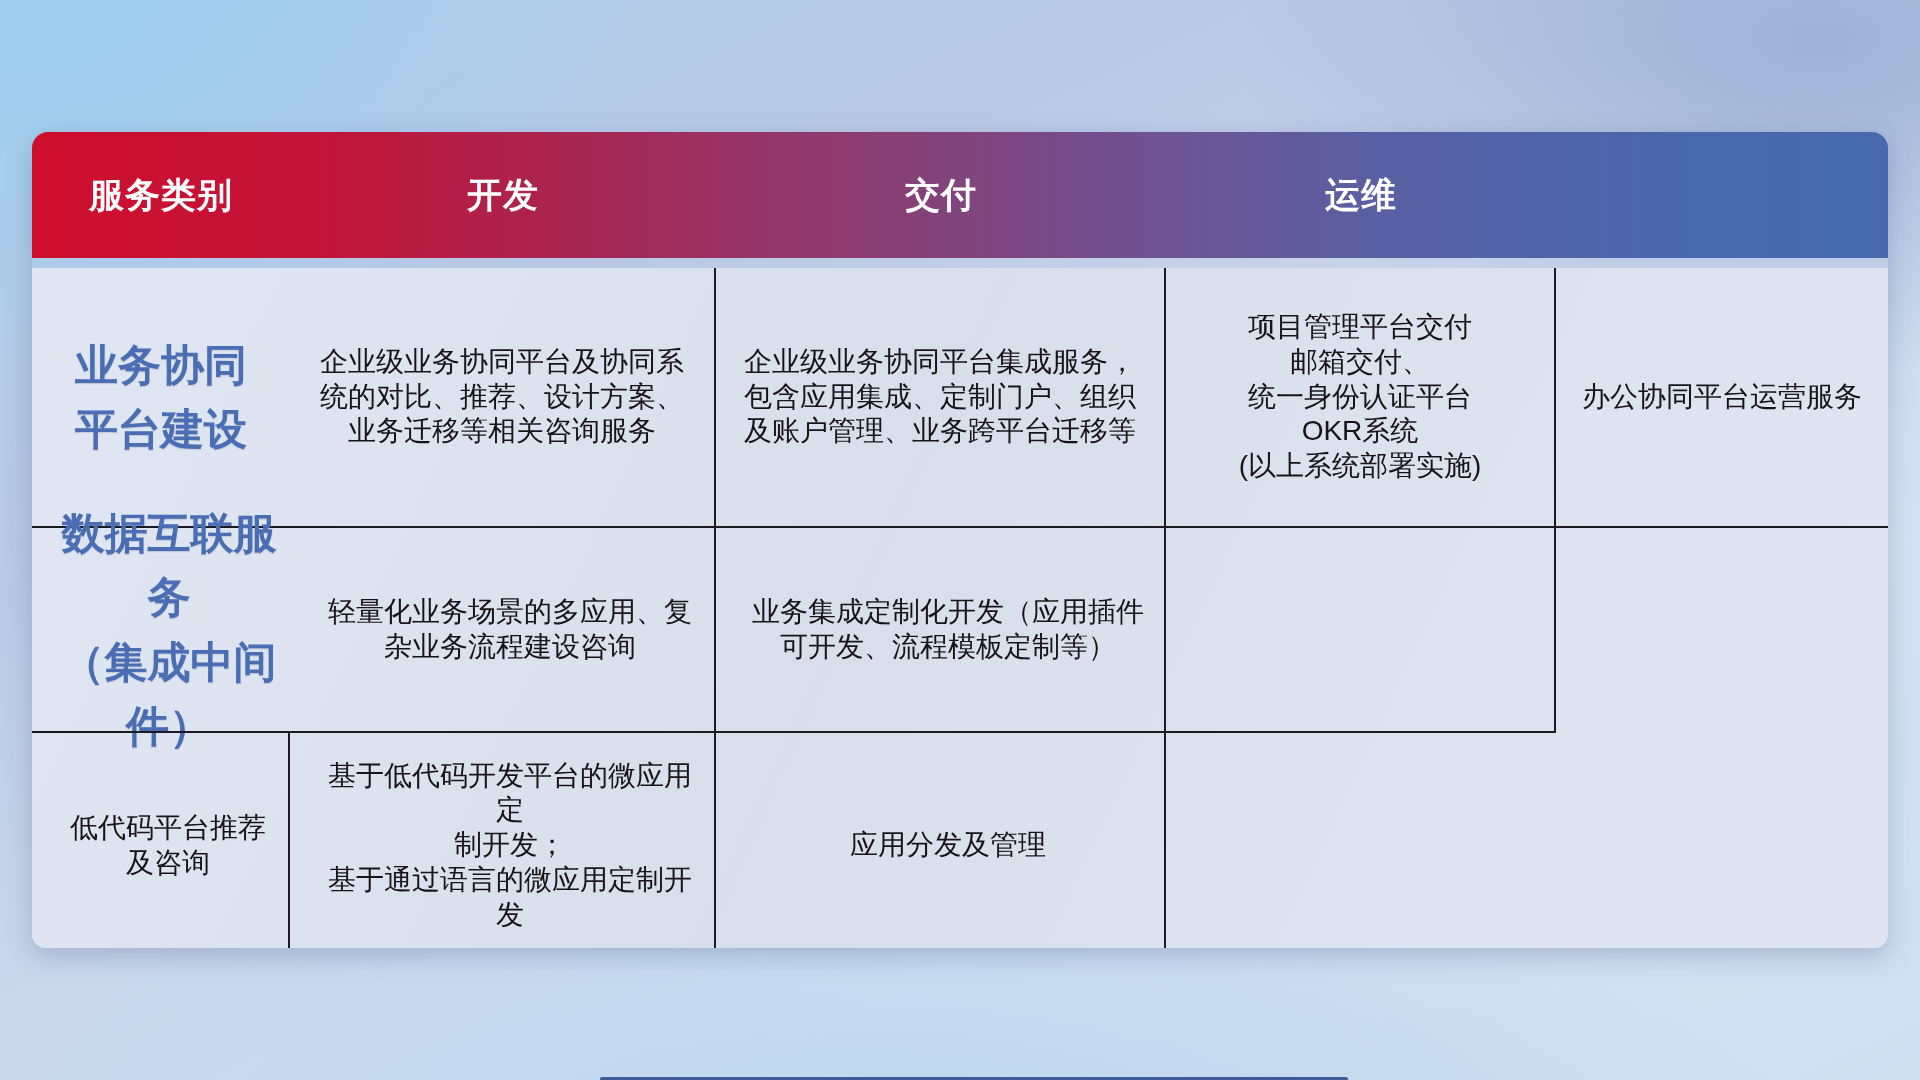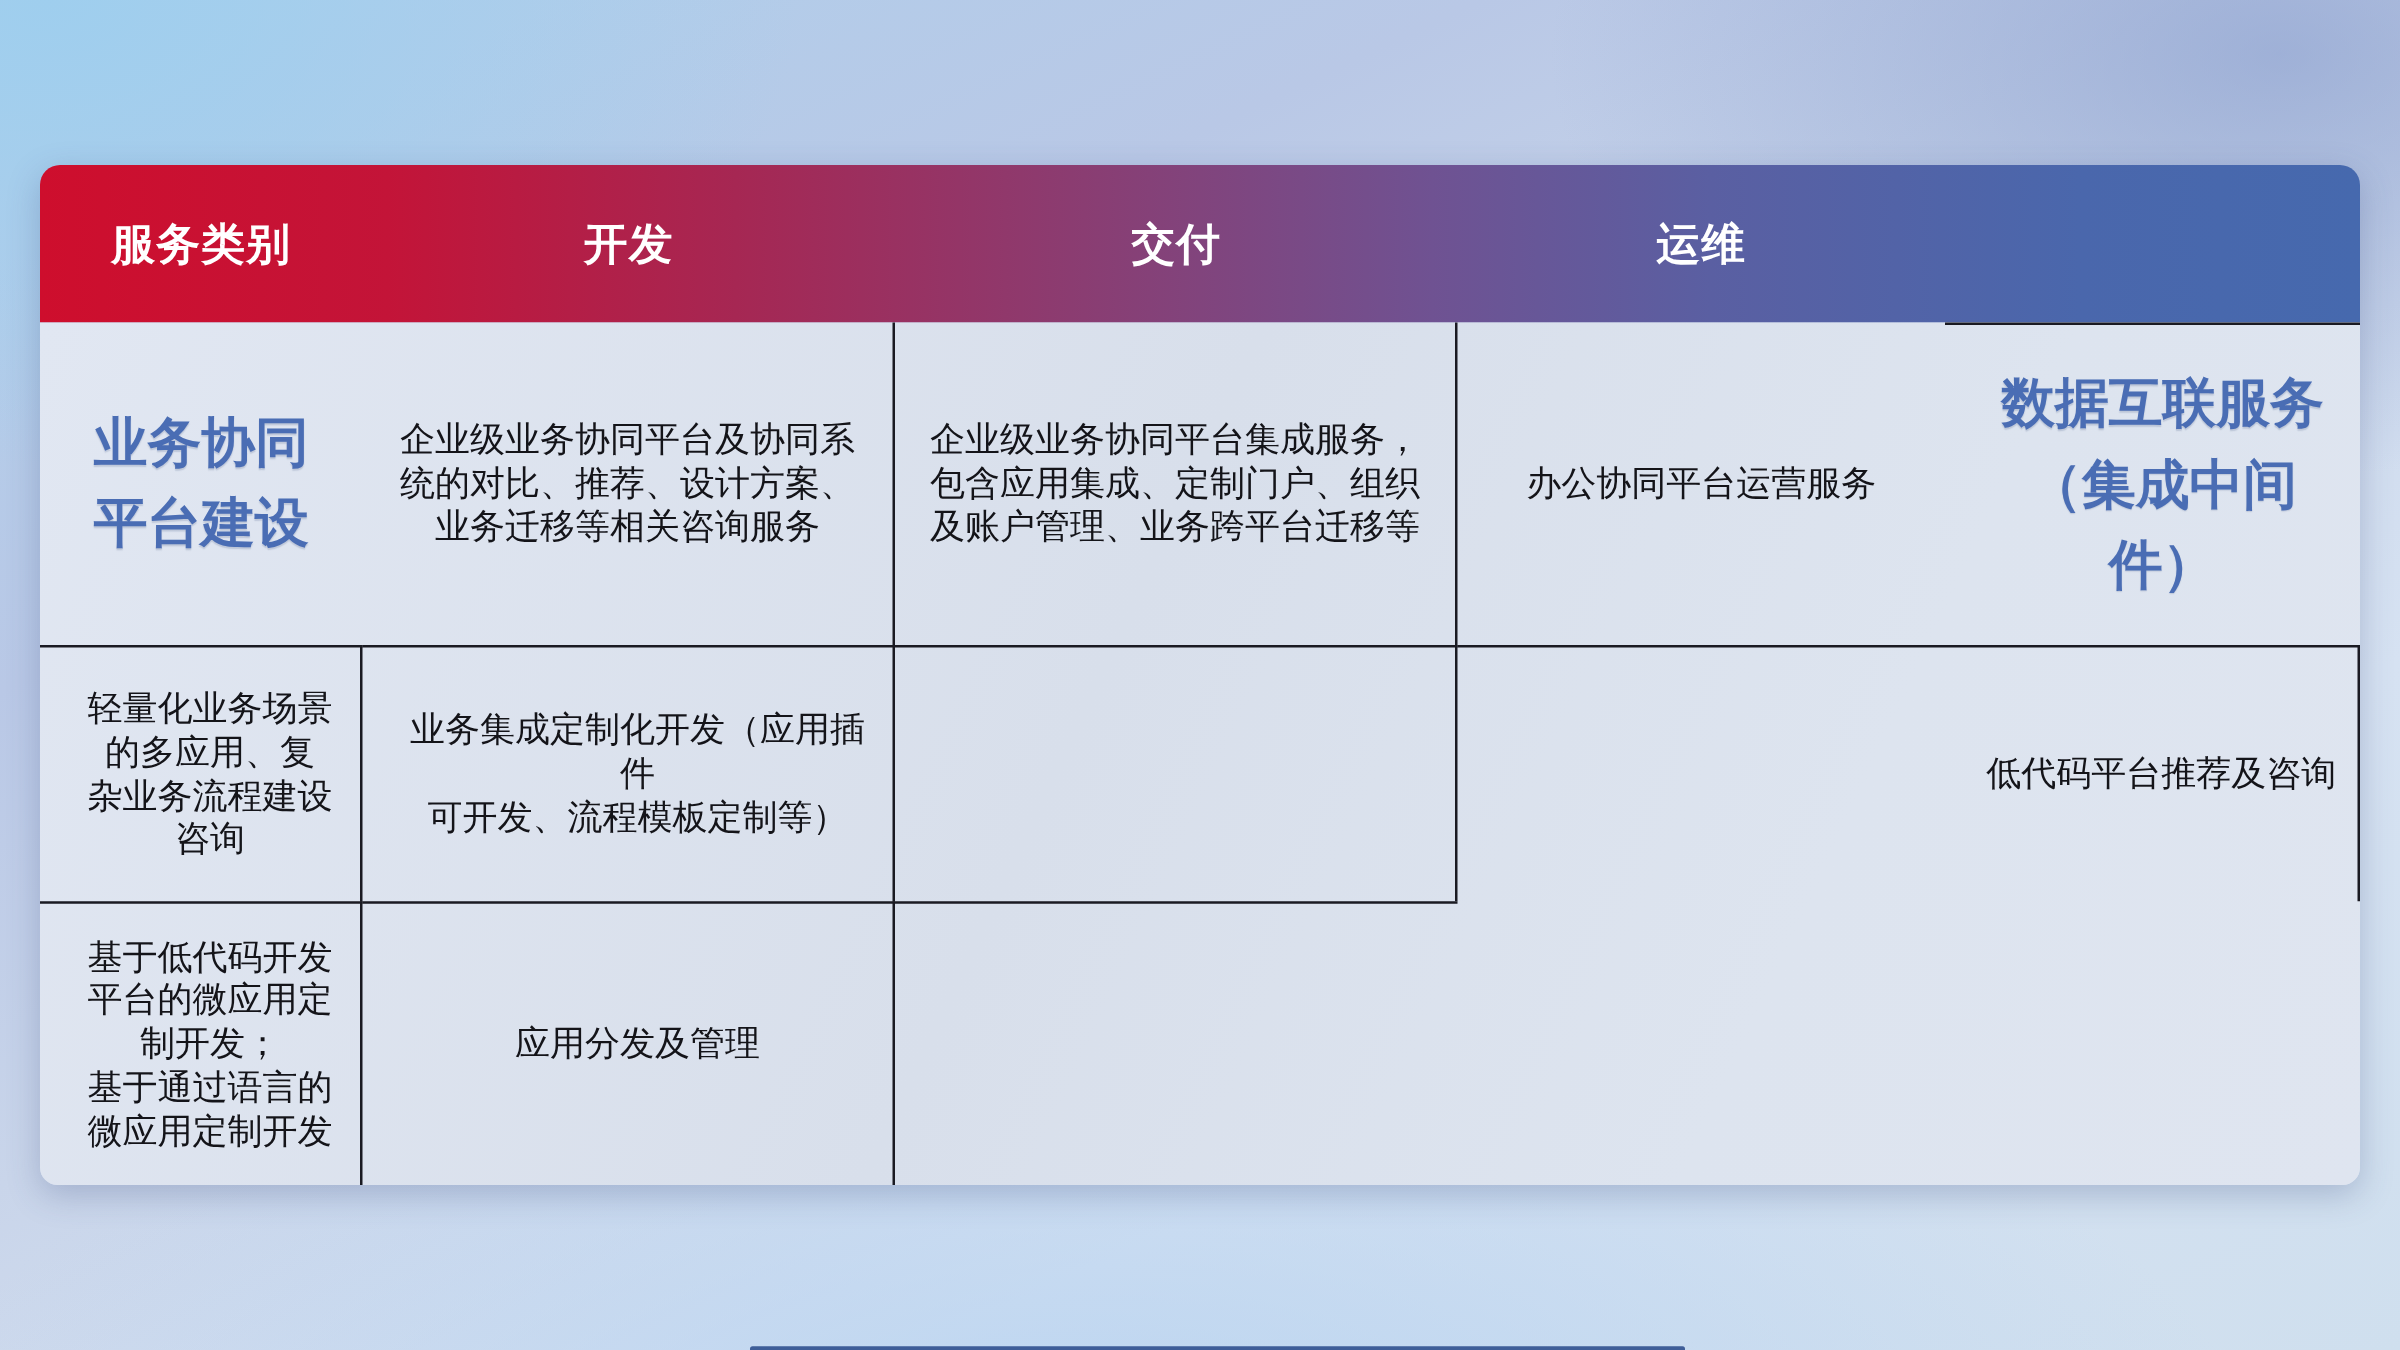--- a/index.html
+++ b/index.html
@@ -10,21 +10,21 @@
       radial-gradient(900px 520px at 95% 4%, rgba(126,148,200,0.55), rgba(126,148,200,0) 65%),
       radial-gradient(1000px 620px at 2% 0%, rgba(158,206,238,0.95), rgba(158,206,238,0) 60%),
       radial-gradient(1300px 520px at 45% 108%, rgba(182,210,240,0.85), rgba(182,210,240,0) 72%),
       linear-gradient(155deg,#aed0ec 0%,#b9c8e6 28%,#c9d5ea 48%,#d6e2f2 72%,#cfdfee 100%);
   }
 
   .panel{
     position:absolute;left:32px;top:132px;width:1856px;height:816px;
     border-radius:16px 16px 14px 14px;overflow:hidden;
     box-shadow:0 8px 26px rgba(60,80,130,0.28);
-    display:flex;flex-direction:column;
+    display:flex;flex-direction:column;gap:10px;
   }
 
   .head{
     height:126px;flex:0 0 126px;
     display:grid;grid-template-columns:258px 426px 450px 390px 332px;
     background:linear-gradient(90deg,#ce0e2d 0%,#c31438 15%,#a62753 30%,#8a3d72 45%,#6f5292 60%,#5a5fa2 72%,#4a67ac 88%,#4669ae 100%);
   }
   .hcell{
     display:flex;align-items:center;justify-content:center;
     color:#ffffff;font-size:35px;font-weight:bold;letter-spacing:1px;
@@ -69,20 +69,25 @@
   <div class="tbody">
 
     <div class="tb cat">业务协同
 平台建设</div>
     <div class="tb txt br">企业级业务协同平台及协同系
 统的对比、推荐、设计方案、
 业务迁移等相关咨询服务</div>
     <div class="tb txt br">企业级业务协同平台集成服务，
 包含应用集成、定制门户、组织
 及账户管理、业务跨平台迁移等</div>
+    <div class="tb txt br">项目管理平台交付
+邮箱交付、
+统一身份认证平台
+OKR系统
+(以上系统部署实施)</div>
     <div class="tb txt">办公协同平台运营服务</div>
 
     <div class="tb cat bt">数据互联服务
 （集成中间件）</div>
     <div class="tb txt br bt">轻量化业务场景的多应用、复
 杂业务流程建设咨询</div>
     <div class="tb txt br bt">业务集成定制化开发（应用插件
 可开发、流程模板定制等）</div>
     <div class="tb txt br bt"></div>
     <div class="tb txt bt"></div>

